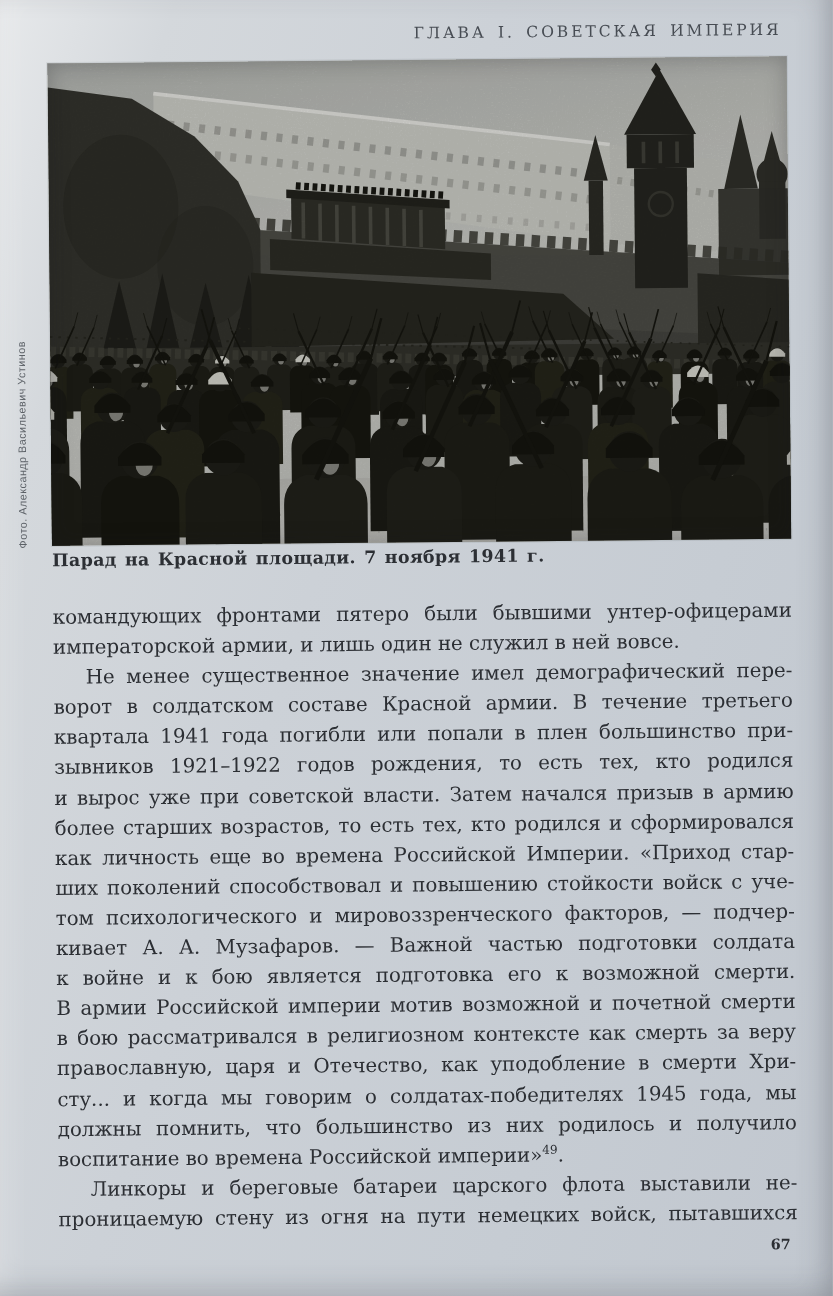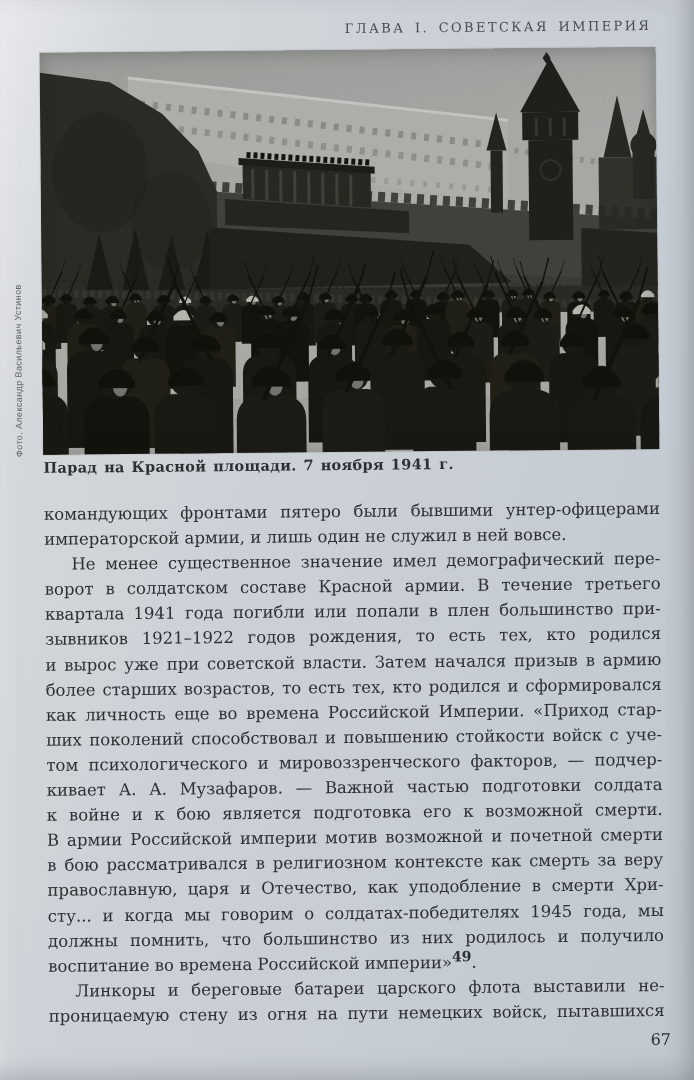--- a/index.html
+++ b/index.html
@@ -39,24 +39,24 @@
     position:absolute;left:44px;top:456px;width:616px;
     font-weight:bold;font-size:14.5px;letter-spacing:.3px;word-spacing:1.5px;color:#2c2f34;
   }
   .body-text{
     position:absolute;left:44px;top:499px;width:616px;
     font-size:16.5px;line-height:25.1px;color:#2c2f34;
   }
   .line{text-align:justify;text-align-last:justify;}
   .line.last{text-align-last:auto;}
   .line.first-ind{padding-left:27px;}
-  .body-text sup{font-size:14px;line-height:0;letter-spacing:0;font-weight:bold;}
+  .body-text sup{font-size:10px;line-height:0;letter-spacing:0;}
   .page-number{
-    position:absolute;right:28px;top:1033px;
-    font-weight:normal;font-size:16px;color:#2c2f34;
+    position:absolute;right:40px;top:1033px;
+    font-weight:bold;font-size:12px;color:#2c2f34;
   }
 </style>
 </head>
 <body>
 
 <div class="page">
   <div class="page-inner">
 
     <div class="running-head">ГЛАВА I. СОВЕТСКАЯ ИМПЕРИЯ</div>
 

